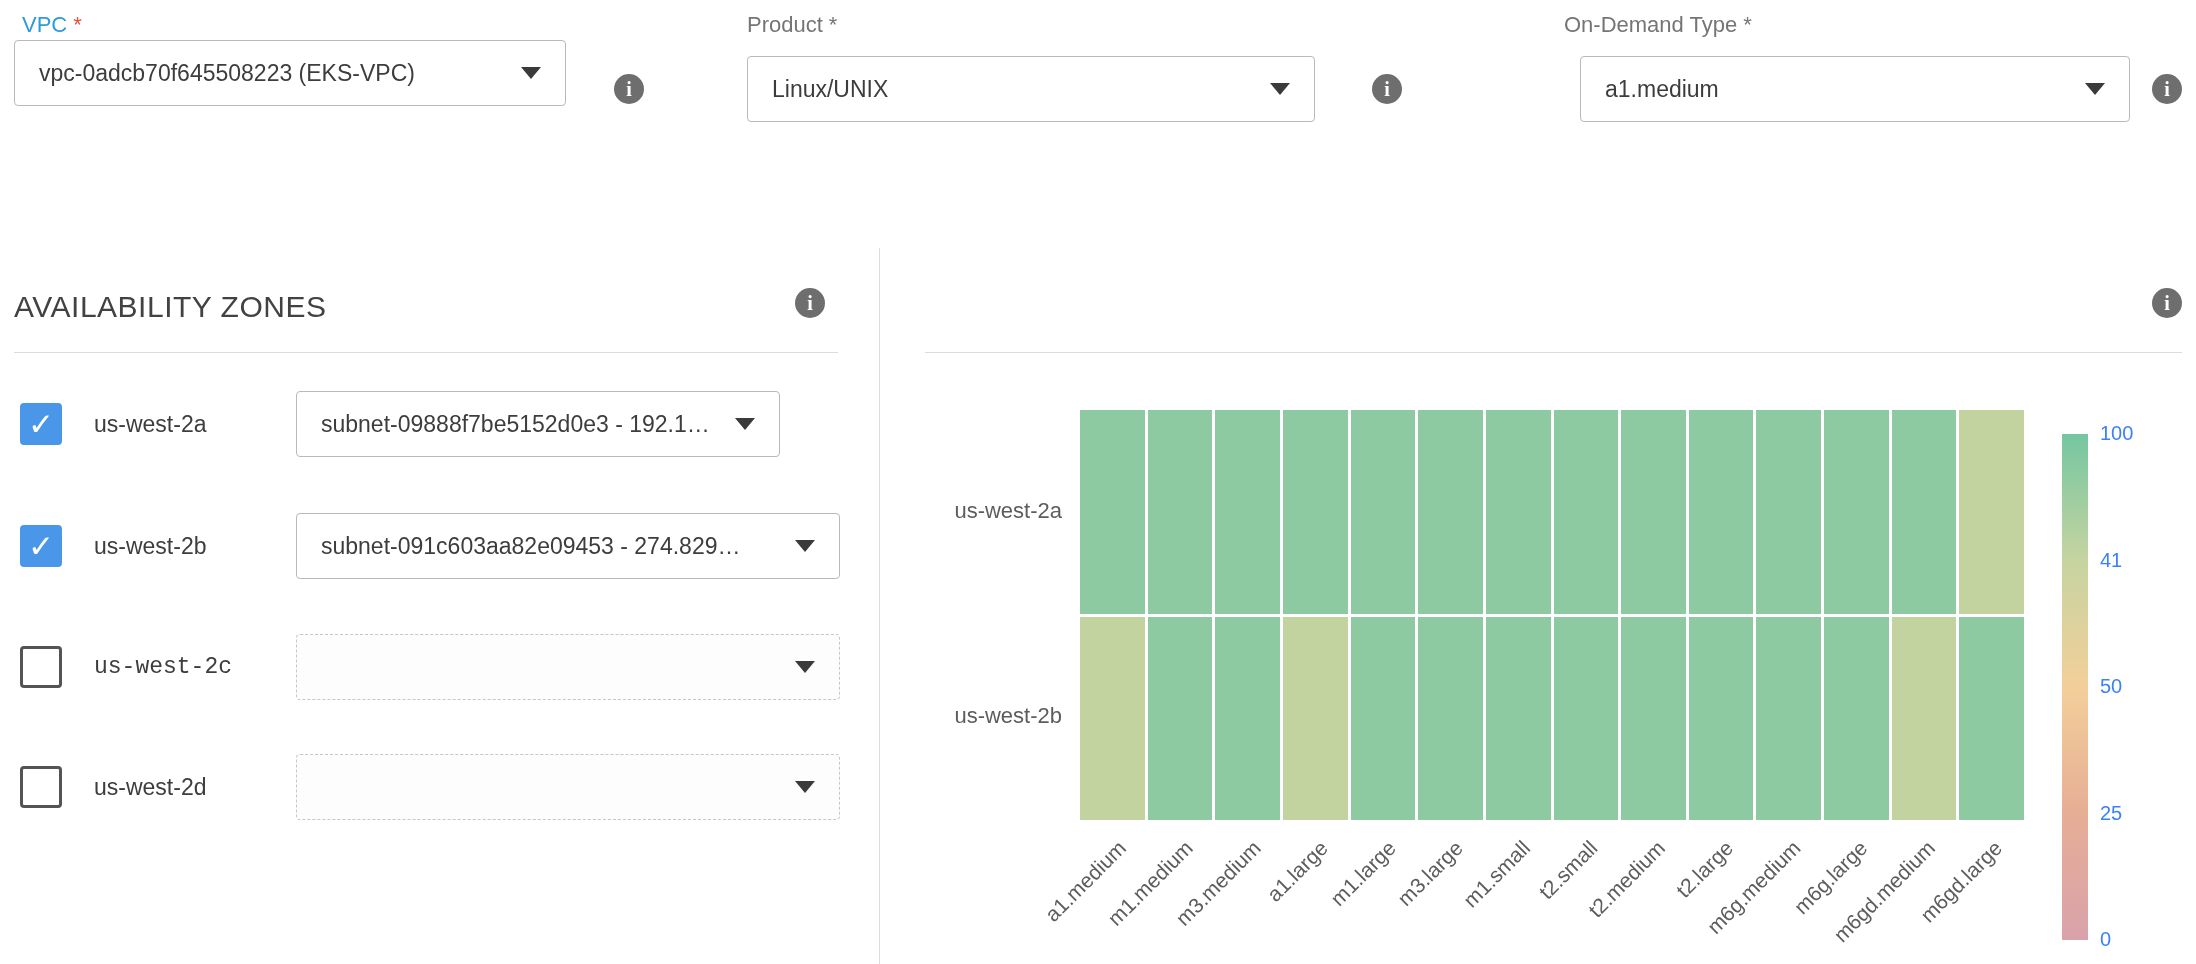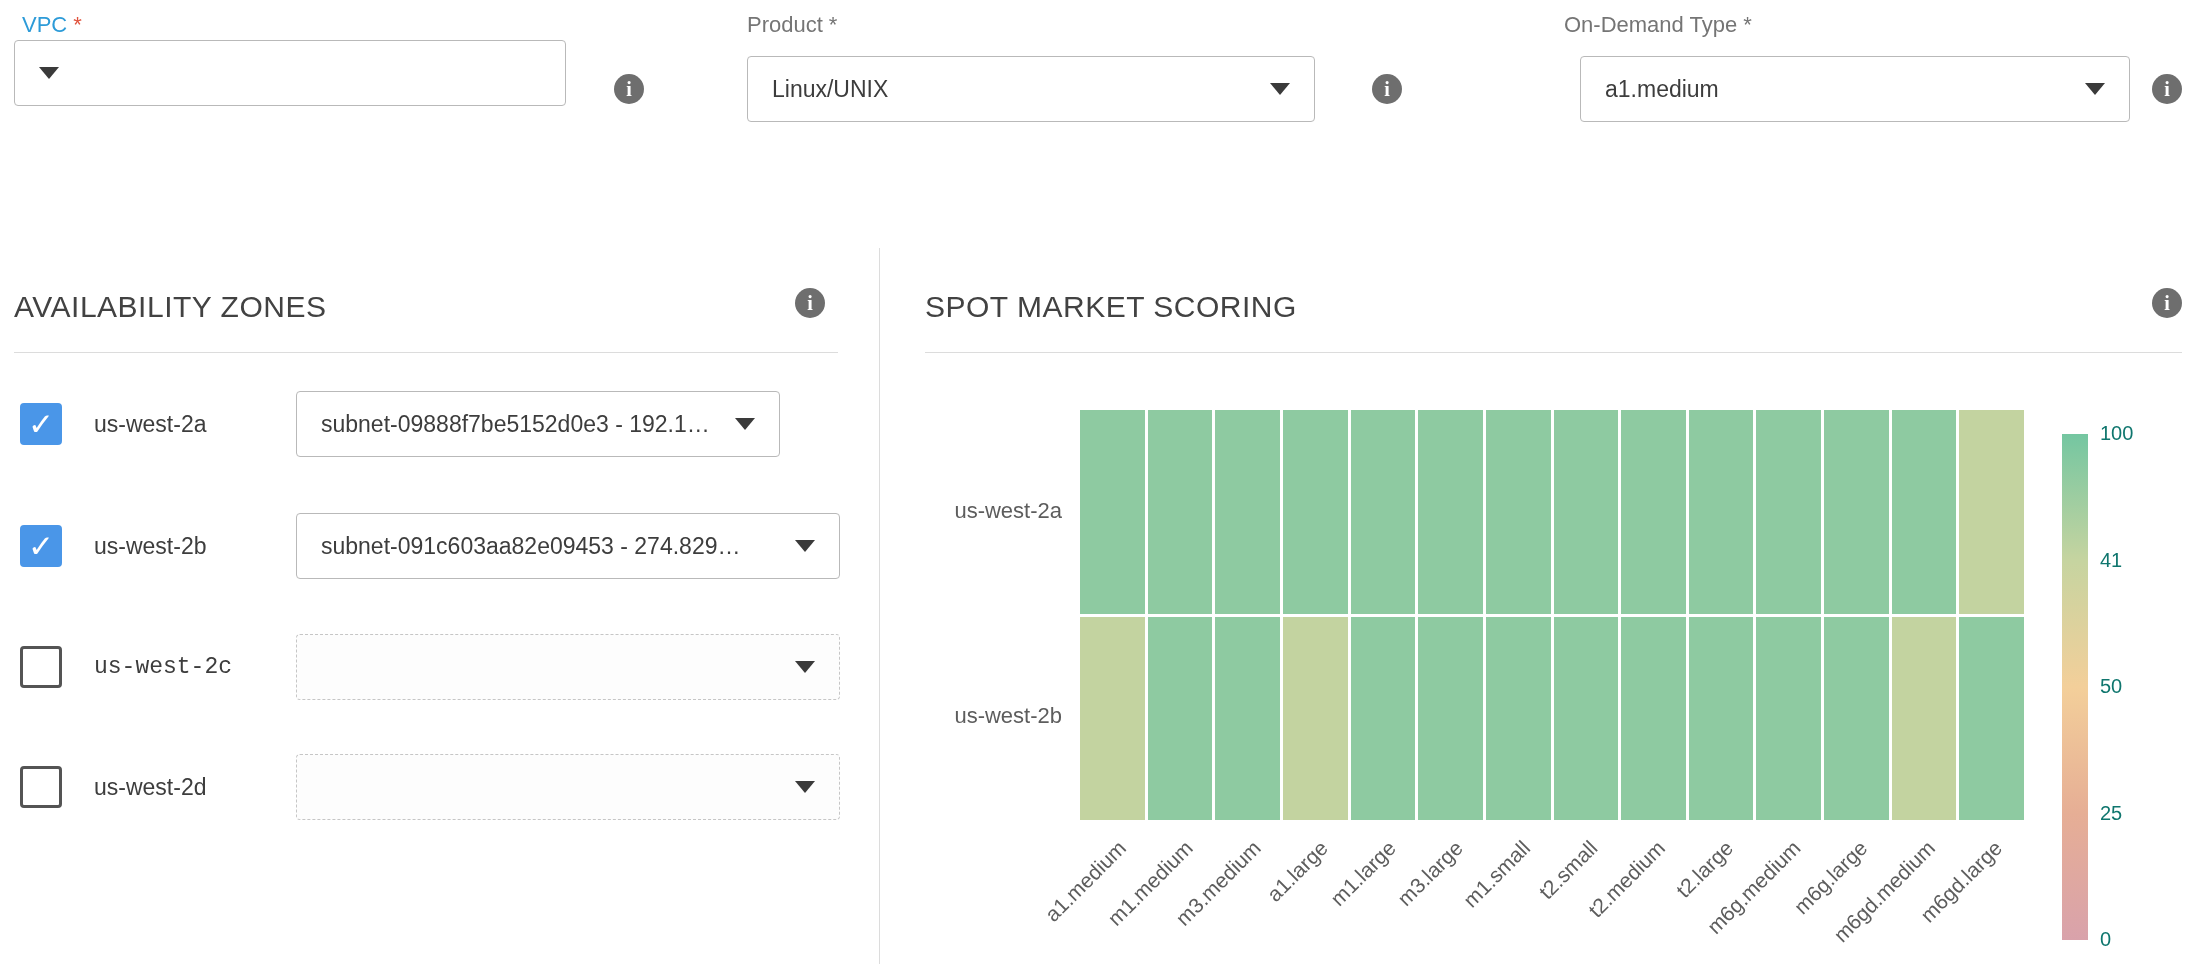--- a/index.html
+++ b/index.html
@@ -37,29 +37,30 @@
   .hm-grid { position:absolute; left:1080px; top:410px; width:944px; height:410px;
              display:grid; grid-template-rows:1fr 1fr; gap:3px; }
   .hm-cell { width:100%; height:100%; }
   .row-label { position:absolute; left:850px; width:212px; text-align:right; font-size:22px; color:#5d5d5d; }
   .x-labels { position:absolute; left:1080px; top:836px; width:944px; height:126px; }
   .x-tick { position:absolute; top:0; width:0; height:0; }
   .x-tick span { position:absolute; right:0; top:0; white-space:nowrap; font-size:21px; color:#5d5d5d;
                  transform:rotate(-45deg); transform-origin:top right; }
   .legend-bar { position:absolute; left:2062px; top:434px; width:26px; height:506px; }
   .legend-ticks { position:absolute; left:2100px; top:434px; width:70px; height:506px; }
-  .legend-tick { position:absolute; left:0; font-size:20px; color:#0f766e; }
+  .legend-tick { position:absolute; left:0; font-size:20px; color:#3b82f6; }
 </style>
 </head>
 <body>
 
 <div class="page">
 
   <span class="field-label" style="left:22px; top:12px;"><span style="color: rgb(45, 155, 216);">VPC</span><span class="req-mark" style="color: rgb(224, 83, 61);">*</span></span>
   <div class="select" style="left:14px; top:40px; width:552px; height:66px;">
+    <span class="select-value">vpc-0adcb70f645508223 (EKS-VPC)</span>
     <span class="caret"></span>
   </div>
   <div class="info" style="left:614px; top:74px;">i</div>
 
   <span class="field-label" style="left:747px; top:12px;"><span>Product</span><span class="req-mark">*</span></span>
   <div class="select" style="left:747px; top:56px; width:568px; height:66px;">
     <span class="select-value">Linux/UNIX</span>
     <span class="caret"></span>
   </div>
   <div class="info" style="left:1372px; top:74px;">i</div>
@@ -110,21 +111,20 @@
 
   <div>
     <div class="checkbox" style="left:20px; top:766px;"></div>
     <span class="zone-label" style="left:94px; top:774px;">us-west-2d</span>
     <div class="select subnet empty" style="left:296px; top:754px; width:544px; height:66px;">
       <span class="select-value"></span>
       <span class="caret"></span>
     </div>
   </div>
 
-  <span class="section-title" style="left:925px; top:290px;">SPOT MARKET SCORING</span>
   <div class="info" style="left:2152px; top:288px;">i</div>
   <div class="hrule" style="left:925px; top:352px; width:1257px;"></div>
 
   <span class="row-label" style="top:498px;">us-west-2a</span>
   <span class="row-label" style="top:703px;">us-west-2b</span>
 
   <div class="hm-grid" style="grid-template-columns: repeat(14, 1fr);">
       <div class="hm-cell" style="background: rgb(142, 202, 161);"></div>
       <div class="hm-cell" style="background: rgb(142, 202, 161);"></div>
       <div class="hm-cell" style="background: rgb(142, 202, 161);"></div>

